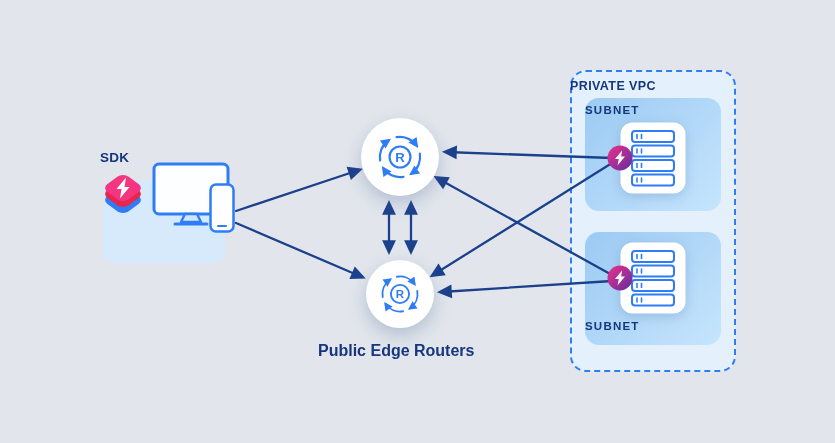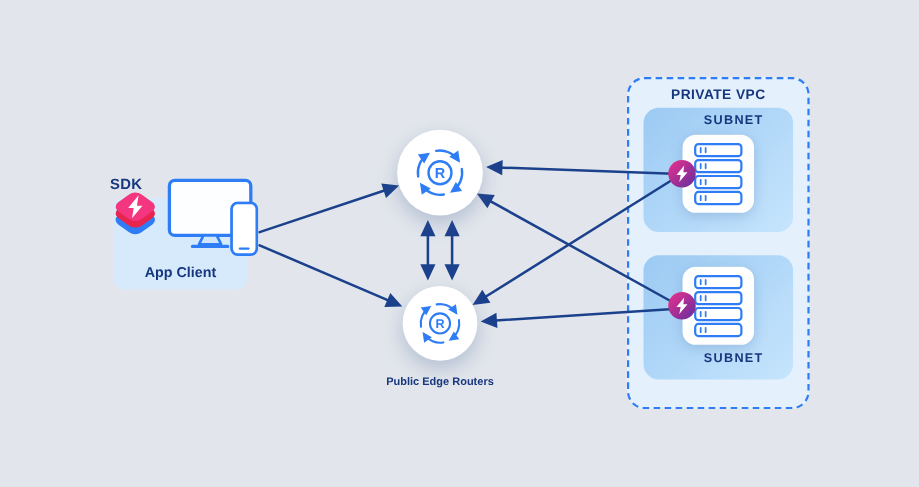--- a/index.html
+++ b/index.html
@@ -1,40 +1,40 @@
 <!DOCTYPE html>
 <html><head>
 <meta charset="utf-8">
 <style>
   html,body{margin:0;padding:0;background:#e2e6ec;}
   .canvas{position:relative;width:835px;height:443px;background:#e2e6ec;
           font-family:"Liberation Sans","DejaVu Sans",sans-serif;overflow:hidden;}
-  .lbl{position:absolute;color:#16367e;font-weight:700;text-align:center;z-index:12;}
+  .lbl{position:absolute;color:#16367e;font-weight:700;text-align:left;z-index:12;}
 
   .box-client{position:absolute;left:103px;top:180px;width:122px;height:83px;
               background:#d6eafc;border-radius:10px;z-index:1;}
-  .sdk-label{left:100px;top:160px;width:60px;text-align:left;font-size:13.5px;letter-spacing:.3px;}
+  .sdk-label{left:100px;top:150px;width:60px;text-align:left;font-size:13.5px;letter-spacing:.3px;}
   .app-client-label{left:103px;top:240px;width:122px;font-size:13px;}
 
   .vpc{position:absolute;left:570px;top:70px;width:166px;height:302px;background:#e4f1fd;
        border:2px dashed #2e7df6;border-radius:16px;box-sizing:border-box;z-index:1;}
   .vpc-title{left:570px;top:79px;width:166px;font-size:12.5px;letter-spacing:.4px;}
   .subnet{position:absolute;left:585px;width:136px;height:113px;border-radius:14px;z-index:2;
           background:linear-gradient(135deg,#9ccaf3 0%,#c6e5fd 100%);}
   .subnet-top{top:98px;}
   .subnet-bottom{top:232px;}
   .subnet-label{left:585px;width:164px;font-size:11.5px;letter-spacing:1.2px;}
   .servers-label{left:560px;top:377px;width:186px;font-size:12.5px;}
 
   .router{position:absolute;background:#ffffff;border-radius:50%;z-index:10;
           box-shadow:0 7px 18px rgba(70,100,150,.30);
           display:flex;align-items:center;justify-content:center;}
   .router-top{left:361px;top:118px;width:78px;height:78px;}
   .router-bottom{left:366px;top:260px;width:68px;height:68px;}
-  .routers-label{left:318px;top:342px;width:164px;font-size:10px;}
+  .routers-label{left:318px;top:342px;width:164px;font-size:16px;}
 
   .arrows{position:absolute;left:0;top:0;z-index:5;pointer-events:none;}
   .icon{position:absolute;z-index:11;}
   .server-icon{filter:drop-shadow(0 3px 6px rgba(60,100,160,.25));}
 </style>
 </head>
 <body>
 
 <div class="canvas">
 
@@ -178,19 +178,18 @@
       <linearGradient id="bg2" x1="0" y1="0" x2="1" y2="1">
         <stop offset="0" stop-color="#f0308a"></stop>
           <stop offset="1" stop-color="#5f2ea0"></stop>
       </linearGradient>
     </defs>
     <circle cx="13" cy="13" r="12.5" fill="url(#bg2)"></circle>
     <path d="M15,5.5 L8,14 L11.8,14 L10.5,20.5 L18,11.5 L14.2,11.5 Z" fill="#ffffff"></path>
   </svg>
 
   <div class="lbl sdk-label">SDK</div>
-  <div class="lbl app-client-label">App Client</div>
   <div class="lbl routers-label">Public Edge Routers</div>
   <div class="lbl vpc-title">PRIVATE VPC</div>
   <div class="lbl subnet-label" style="top:104px;">SUBNET</div>
   <div class="lbl subnet-label" style="top:320px;">SUBNET</div>
 
 </div>
 
 </body></html>

